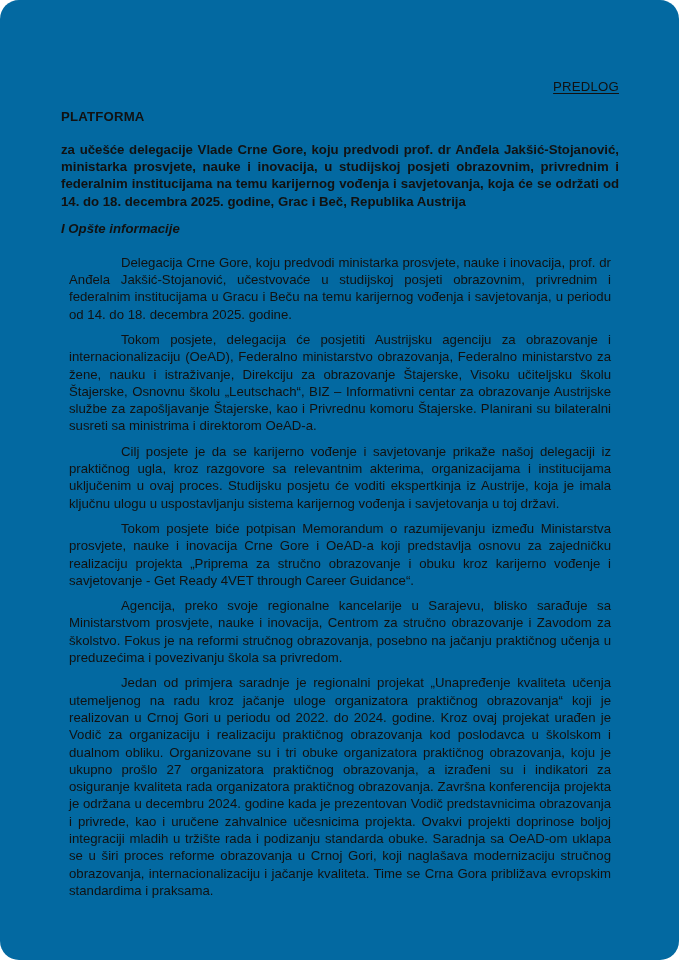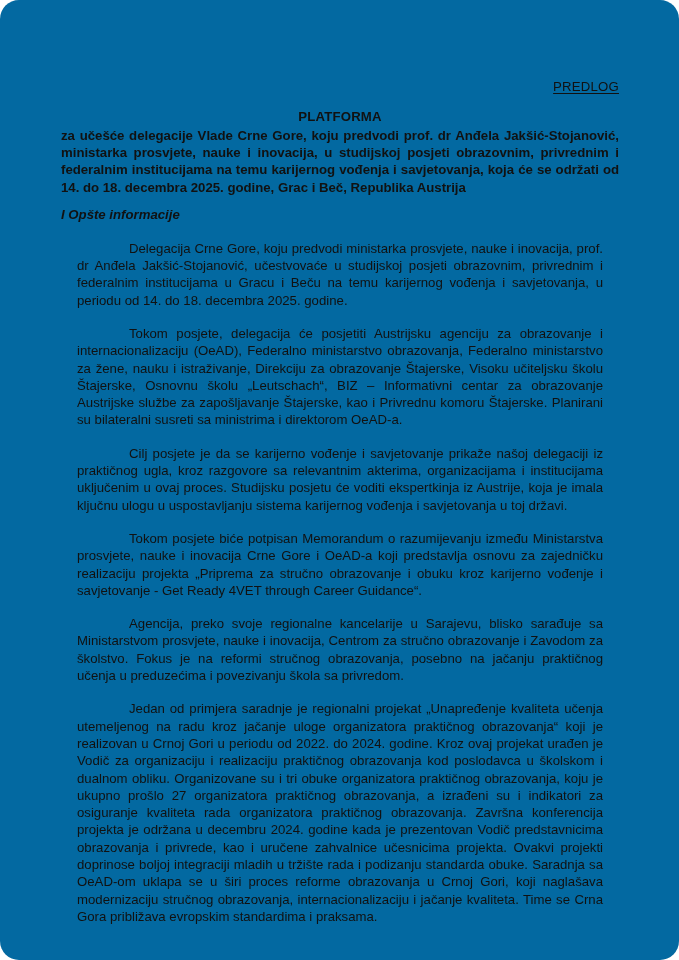--- a/index.html
+++ b/index.html
@@ -38,35 +38,35 @@
     padding-top: 78px;
     color: #111;
   }
   .doc-mark span {
     text-decoration: underline;
     text-underline-offset: 2px;
   }
 
   
   .doc-title {
-    text-align: center;
+    text-align: left;
     font-size: 13.2px;
     font-weight: bold;
     line-height: 17px;
     margin-top: 13px;
     letter-spacing: 0.2px;
   }
 
   .doc-subtitle {
     font-size: 13.2px;
     font-weight: bold;
     line-height: 17.2px;
     text-align: justify;
     text-align-last: left;
-    margin-top: 2px;
+    margin-top: 16px;
     hyphens: none;
   }
 
   
   .section-heading {
     font-size: 13.2px;
     font-weight: bold;
     font-style: italic;
     line-height: 17px;
     margin-top: 10px;
@@ -75,21 +75,21 @@
   
   .body-block {
     margin-top: 17px;
   }
   p.para {
     font-size: 13.2px;
     line-height: 17.3px;
     text-align: justify;
     text-align-last: left;
     text-indent: 52px;
-    margin: 16px;
+    margin: 8px;
     hyphens: none;
     word-spacing: 0px;
   }
 </style>
 </head>
 <body>
 
 <div class="page">
   <div class="content">
 

